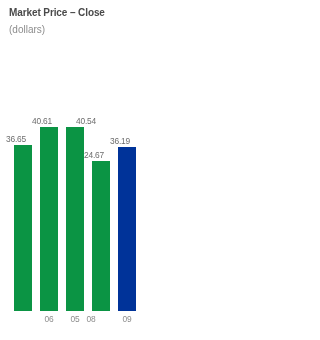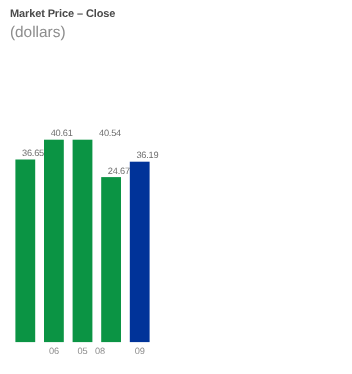--- a/index.html
+++ b/index.html
@@ -32,21 +32,21 @@
   }
   .title-line {
     font-size: 10px;
     font-weight: bold;
     color: #4a4a4a;
     line-height: 14.5px;
     letter-spacing: -0.1px;
     white-space: nowrap;
   }
   .subtitle-line {
-    font-size: 14px;
+    font-size: 10px;
     font-weight: normal;
     color: #8d8d8d;
     line-height: 13px;
     margin-top: 2px;
     white-space: nowrap;
   }
 
   
   #plot-area {
     position: absolute;
@@ -66,21 +66,21 @@
     width: 18px;
     left: 0;
   }
   .bar.green  { background: #0B9444; }
   .bar.blue   { background: #003399; }
 
   .bar-value {
     position: absolute;
     bottom: 0;
     width: 34px;
-    text-align: right;
+    text-align: left;
     font-size: 8.4px;
     color: #6e6e6e;
     white-space: nowrap;
     letter-spacing: -0.2px;
   }
 
   .x-tick-label {
     position: absolute;
     top: 314px;
     width: 22px;

